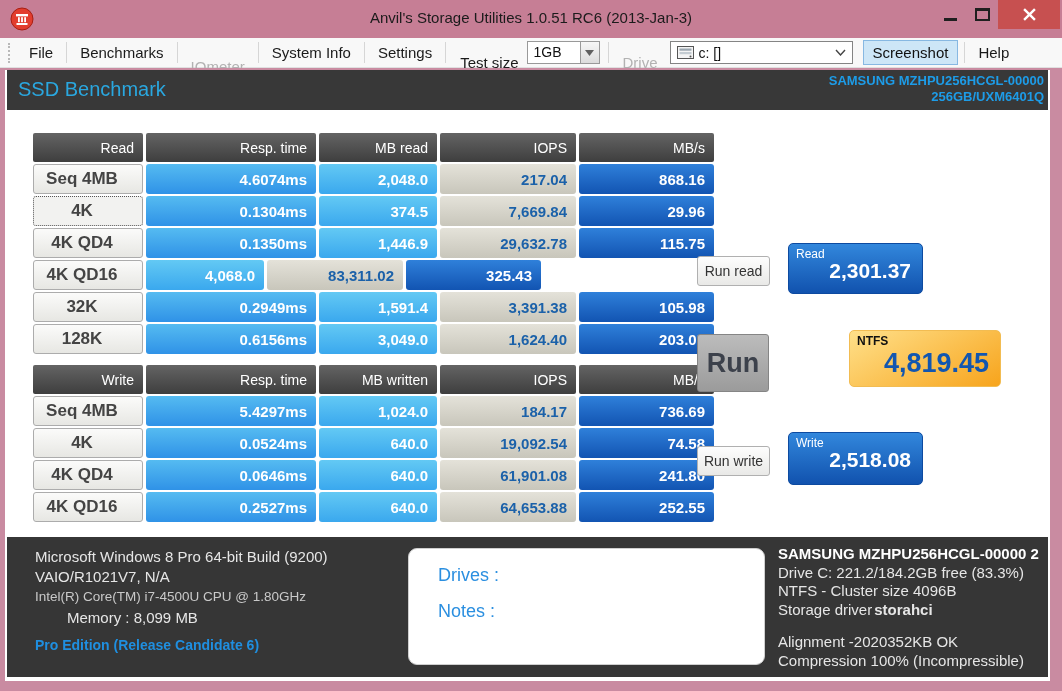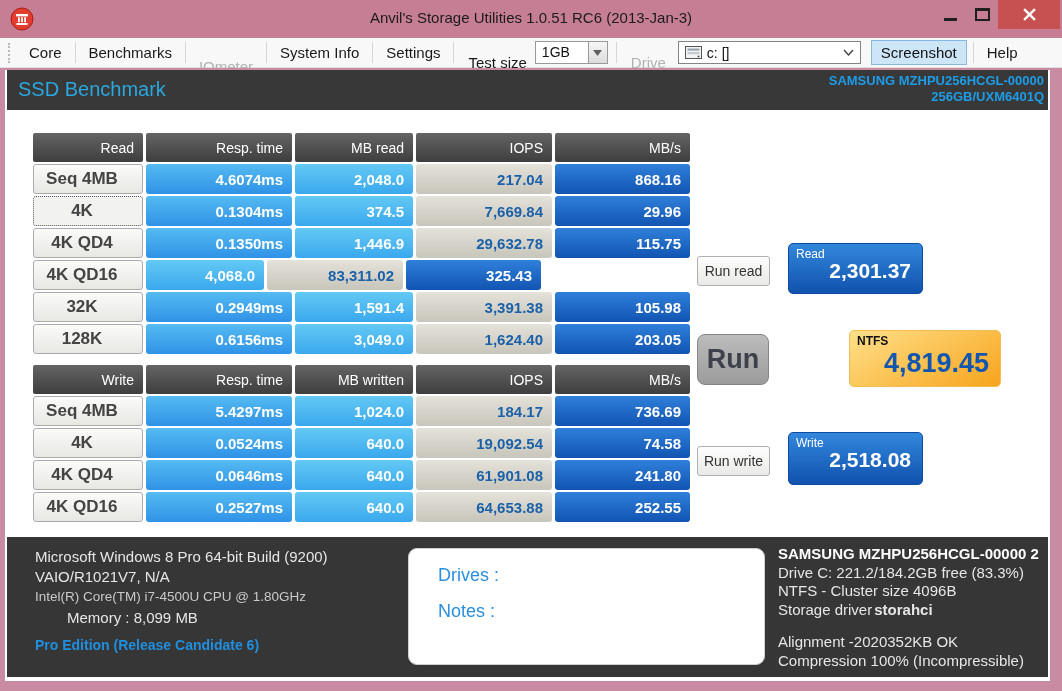--- a/index.html
+++ b/index.html
@@ -39,33 +39,33 @@
   .frame-bottom { position:absolute; left:0; top:681px; width:1062px; height:10px; background:#c98ba1; }
 
   
   .banner { position:absolute; left:7px; top:70px; width:1041px; height:40px; background:#383838; }
   .banner-title { position:absolute; left:11px; top:8px; font-size:20px; color:#2aa7df; }
   .device-block { position:absolute; right:4px; top:3px; text-align:right; font-size:13px; font-weight:bold; color:#1d9ce8; line-height:16px; }
 
   
   .t-row { position:absolute; left:33px; display:flex; gap:3px; }
   .cell { height:30px; border-radius:3px; display:flex; align-items:center; justify-content:flex-end; padding-right:9px; font-weight:bold; font-size:15px; }
-  .c0 { width:110px; } .c1 { width:146px; } .c2 { width:118px; } .c3 { width:136px; } .c4 { width:135px; }
+  .c0 { width:110px; } .c1 { width:170px; } .c2 { width:118px; } .c3 { width:136px; } .c4 { width:135px; }
   .head .cell { height:29px; background:linear-gradient(#646464,#3e3e3e); color:#fff; font-weight:normal; font-size:14px; border-radius:2px; }
   .lblbtn { justify-content:center; padding-right:12px; font-weight:bold; font-size:17px; color:#444;
             background:linear-gradient(#fbfbfa,#e7e7e3); border:1px solid #acacac; }
   .lblbtn.focused { background:#f2f2f0; border:1px dotted #555; }
   .resp { background:linear-gradient(#55bbf1,#2f92e7); color:#fff; }
   .mb   { background:linear-gradient(#63c9f4,#3aa8ee); color:#fff; }
   .iops { background:linear-gradient(#e4e2d9,#c8c6bb); color:#1b61a9; }
   .mbs  { background:linear-gradient(#2f80da,#1254b2); color:#fff; }
 
   
   .btn-small { position:absolute; width:73px; height:30px; background:linear-gradient(#fdfdfd,#e9e9e7); border:1px solid #b0b0b0; border-radius:3px; font-size:14px; color:#333; display:flex; align-items:center; justify-content:center; }
-  .btn-run { position:absolute; left:697px; top:334px; width:72px; height:51px; background:linear-gradient(#bcbcbc,#9b9b9b); border:1px solid #858585; border-radius:8px; font-size:27px; font-weight:bold; color:#3c414b; display:flex; align-items:center; justify-content:center; }
+  .btn-run { position:absolute; left:697px; top:334px; width:72px; height:58px; background:linear-gradient(#bcbcbc,#9b9b9b); border:1px solid #858585; border-radius:3px; font-size:27px; font-weight:bold; color:#3c414b; display:flex; align-items:center; justify-content:center; }
   .score { position:absolute; border-radius:5px; }
   .score .lbl { position:absolute; top:3px; left:7px; font-size:12px; }
   .score .val { position:absolute; right:11px; top:15px; font-size:21px; font-weight:bold;text-align:center; }
   .score-blue { background:linear-gradient(#3287dc,#1152ae); border:1px solid #0d4aa0; color:#fff; }
   .score-total { background:linear-gradient(150deg,#ffe08a,#f7a41c); border:1px solid #f2bc52; }
   .score-total .lbl { color:#101010; font-weight:bold; }
   .score-total .val { color:#1256b0; font-size:27px; top:17px; }
 
   
   .footer { position:absolute; left:7px; top:537px; width:1041px; height:140px; background:#363636; color:#e6e6e6; }
@@ -108,21 +108,21 @@
       <div class="wc-close">
         <svg width="13" height="13" viewBox="0 0 12 12">
           <path d="M1 1 L11 11 M11 1 L1 11" stroke="#fff" stroke-width="2.2"></path>
         </svg>
       </div>
     </div>
   </div>
 
   <div class="menubar">
     <div class="grip"></div>
-    <div class="mi">Core</div>
+    <div class="mi">File</div>
     <div class="sep"></div>
     <div class="mi">Benchmarks</div>
     <div class="sep"></div>
     <div class="mi disabled">IOmeter</div>
     <div class="sep"></div>
     <div class="mi">System Info</div>
     <div class="sep"></div>
     <div class="mi">Settings</div>
     <div class="sep"></div>
     <div class="mlabel">Test size</div>

